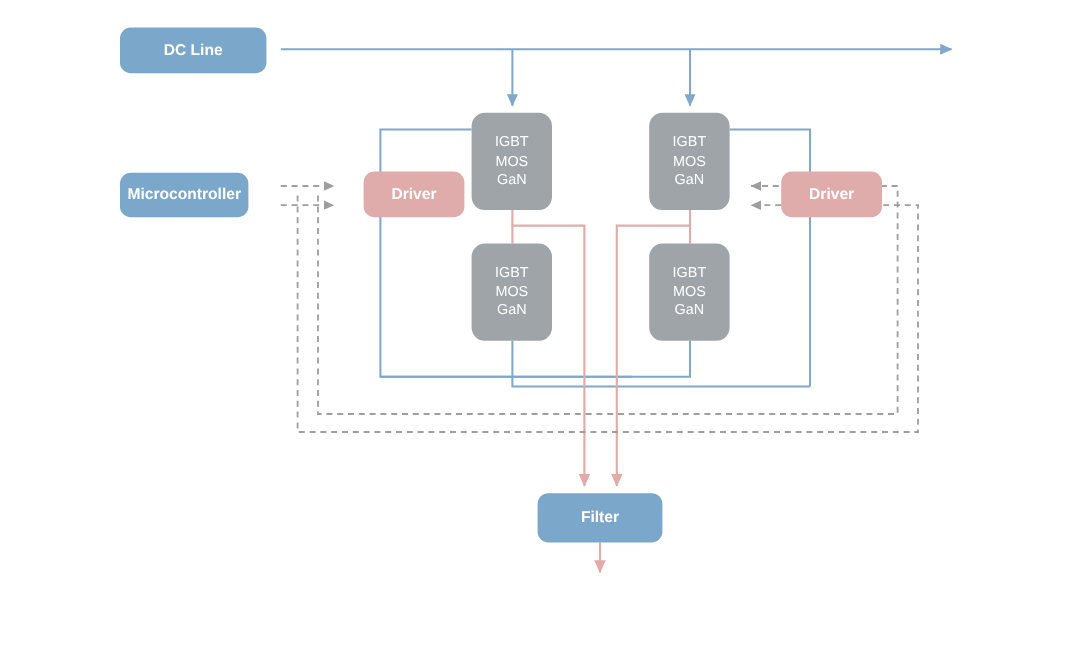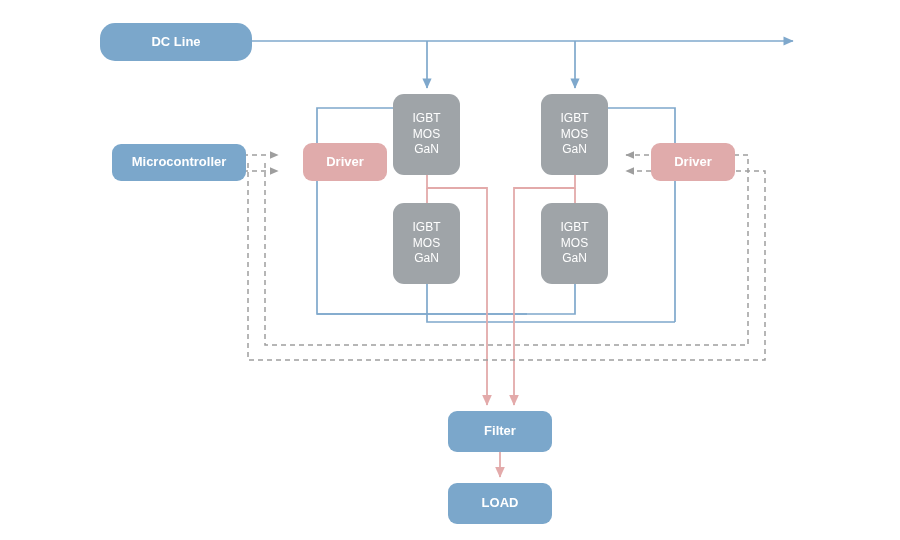--- a/index.html
+++ b/index.html
@@ -94,25 +94,25 @@
 
     <g stroke="#9E9E9E" stroke-width="1.5" fill="none" stroke-dasharray="5,4">
       <path d="M234,155 L278,155" marker-end="url(#arrowGray)"></path>
       <path d="M234,171 L278,171" marker-end="url(#arrowGray)"></path>
 
       <path d="M248,163 L248,360 L765,360 L765,171 L626,171" marker-end="url(#arrowGray)"></path>
       <path d="M265,163 L265,345 L748,345 L748,155 L626,155" marker-end="url(#arrowGray)"></path>
     </g>
   </svg>
 
-  <div class="node node-blue" style="left:100px; top:23px; width:152px; height:38px;border-radius:15px;">
+  <div class="node node-blue" style="left:100px; top:23px; width:122px; height:38px;">
     <span>DC Line</span>
   </div>
 
-  <div class="node node-blue" style="left:112px; top:144px; width:134px; height:37px;">
+  <div class="node node-blue" style="left:100px; top:144px; width:107px; height:37px;">
     <span>Microcontroller</span>
   </div>
 
   <div class="node node-pink" style="left:283px; top:143px; width:84px; height:38px;">
     <span>Driver</span>
   </div>
 
   <div class="node node-pink" style="left:631px; top:143px; width:84px; height:38px;">
     <span>Driver</span>
   </div>
@@ -138,17 +138,14 @@
   <div class="node node-gray" style="left:541px; top:203px; width:67px; height:81px;">
     <span>IGBT</span>
     <span>MOS</span>
     <span>GaN</span>
   </div>
 
   <div class="node node-blue" style="left:448px; top:411px; width:104px; height:41px;">
     <span>Filter</span>
   </div>
 
-  <div class="node node-blue" style="left:448px; top:483px; width:104px; height:41px;">
-    <span>LOAD</span>
-  </div>
 
 </div>
 
 </body></html>

